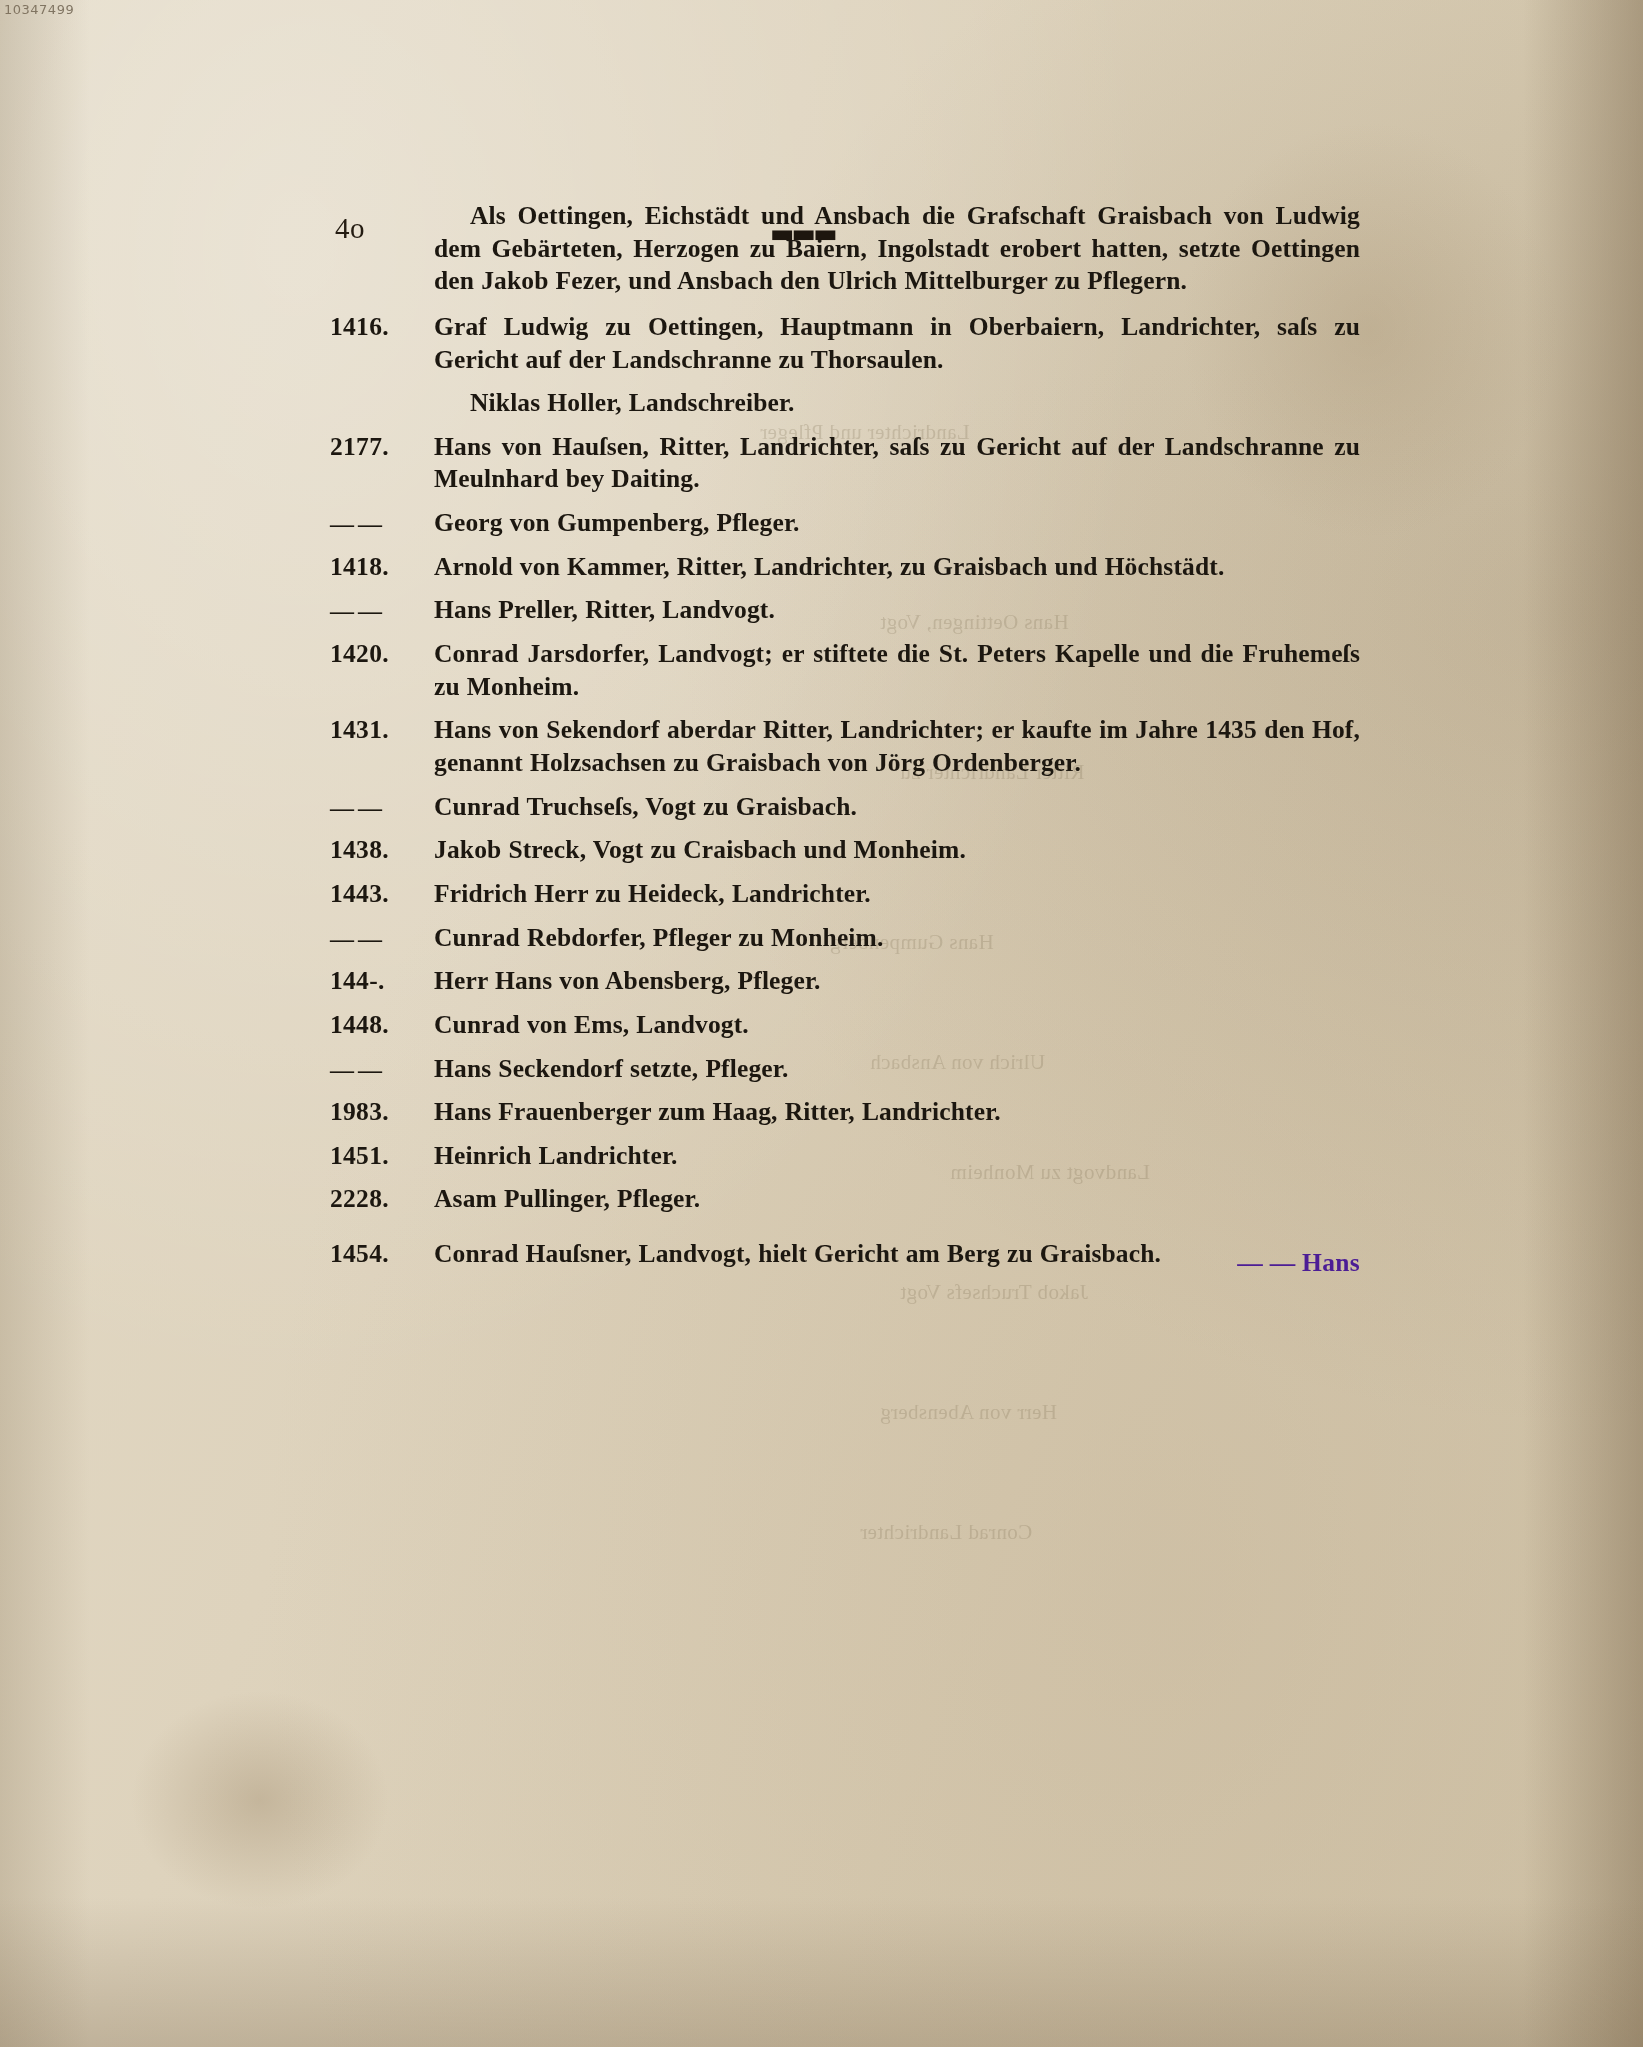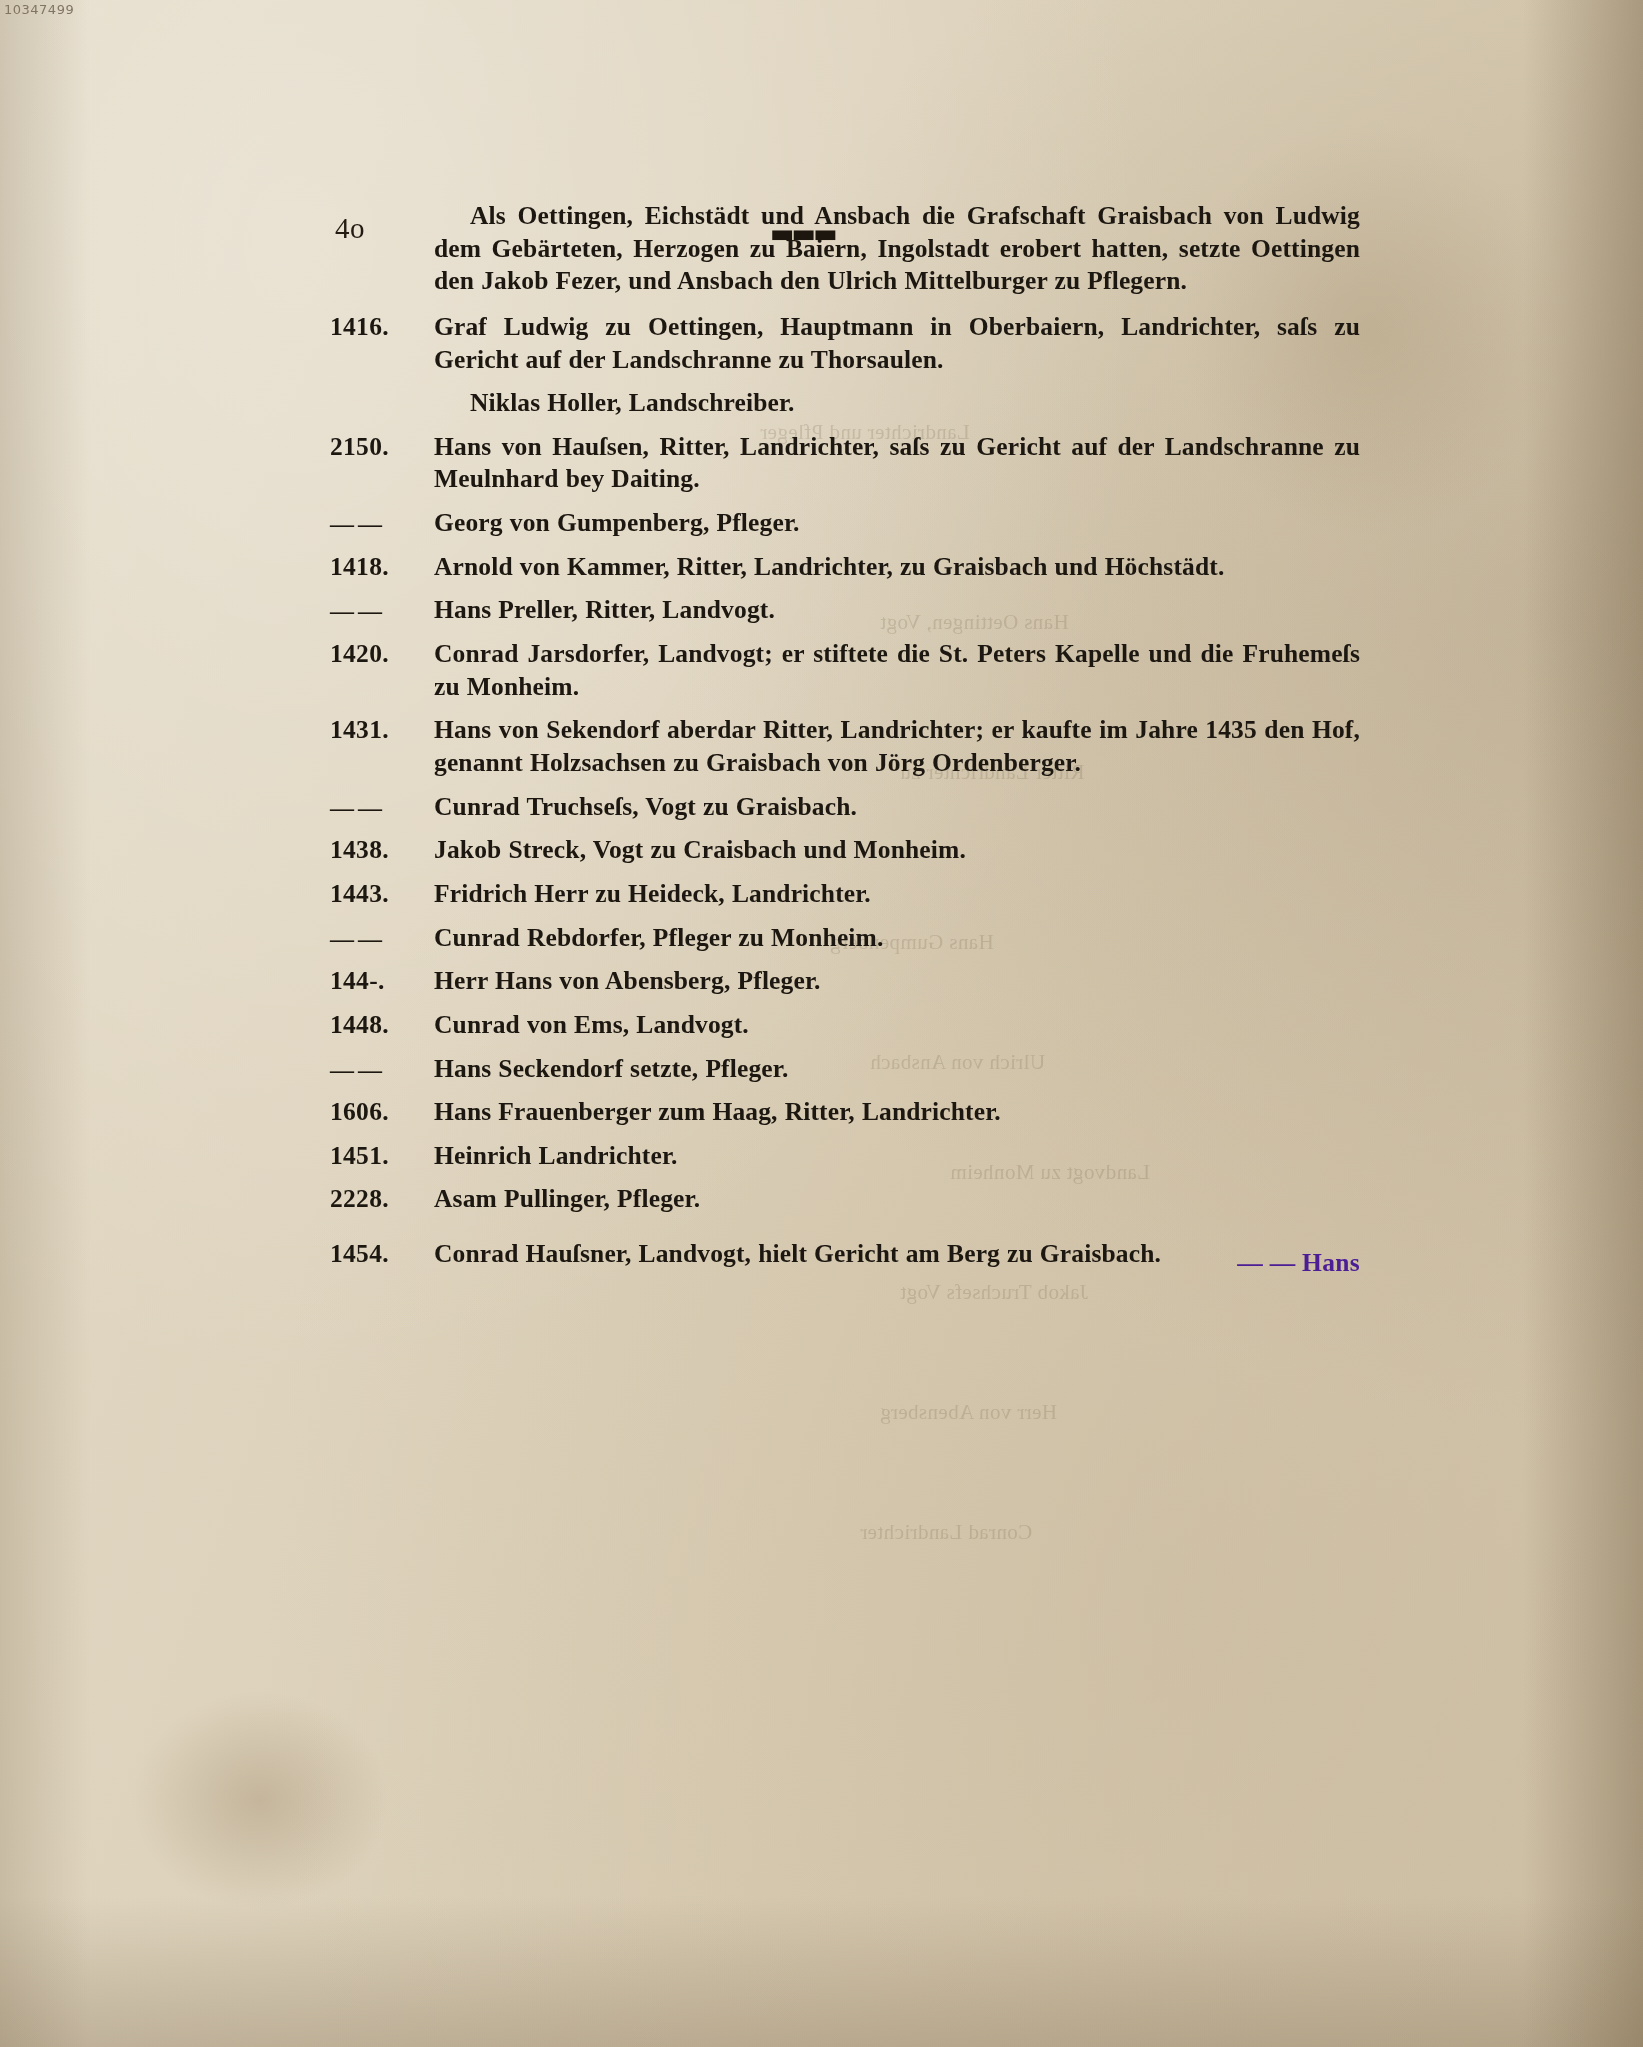--- a/index.html
+++ b/index.html
@@ -187,21 +187,21 @@
     <div class="year">1416.</div>
     <div class="body">Graf Ludwig zu Oettingen, Hauptmann in Oberbaiern, Landrichter, saſs zu Gericht auf der Landschranne zu Thorsaulen.</div>
   </div>
 
   <div class="entry sub">
     <div class="year"></div>
     <div class="body">Niklas Holler, Landschreiber.</div>
   </div>
 
   <div class="entry">
-    <div class="year">2150.</div>
+    <div class="year">2177.</div>
     <div class="body">Hans von Hauſsen, Ritter, Landrichter, saſs zu Gericht auf der Landschranne zu Meulnhard bey Daiting.</div>
   </div>
 
   <div class="entry">
     <div class="year dash">— —</div>
     <div class="body">Georg von Gumpenberg, Pfleger.</div>
   </div>
 
   <div class="entry">
     <div class="year">1418.</div>
@@ -253,21 +253,21 @@
     <div class="year">1448.</div>
     <div class="body">Cunrad von Ems, Landvogt.</div>
   </div>
 
   <div class="entry">
     <div class="year dash">— —</div>
     <div class="body">Hans Seckendorf setzte, Pfleger.</div>
   </div>
 
   <div class="entry">
-    <div class="year">1606.</div>
+    <div class="year">1983.</div>
     <div class="body">Hans Frauenberger zum Haag, Ritter, Landrichter.</div>
   </div>
 
   <div class="entry">
     <div class="year">1451.</div>
     <div class="body">Heinrich Landrichter.</div>
   </div>
 
   <div class="entry">
     <div class="year">2228.</div>

